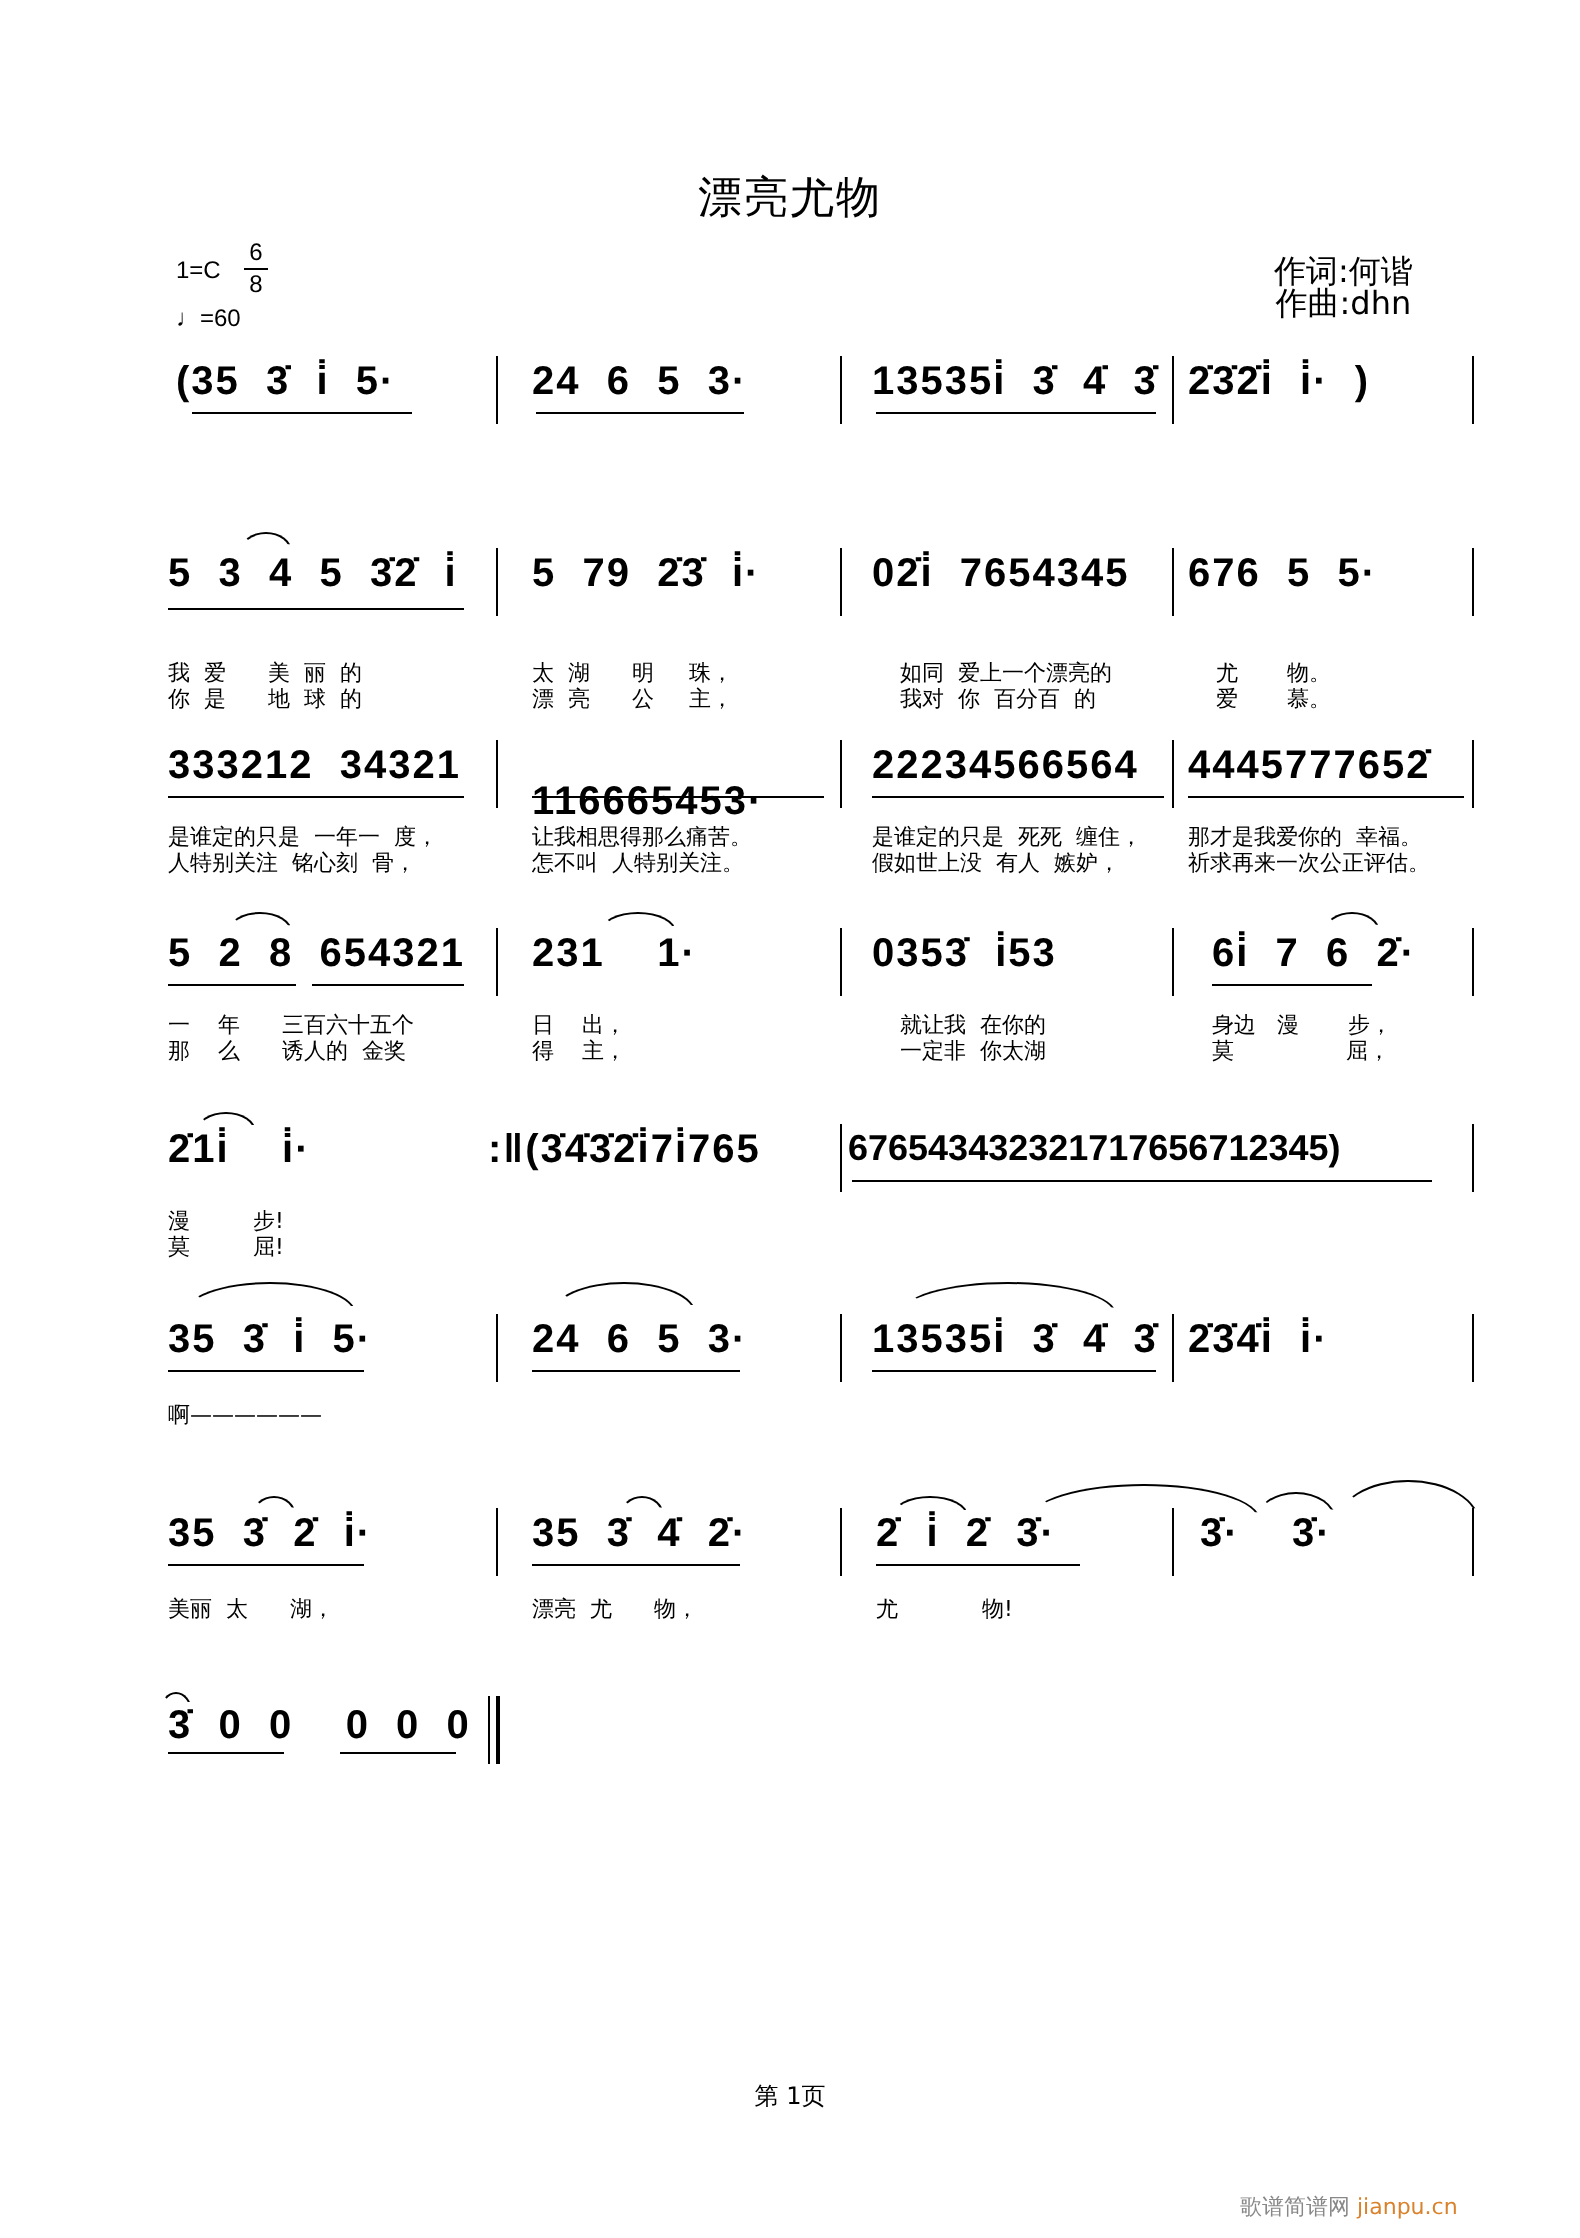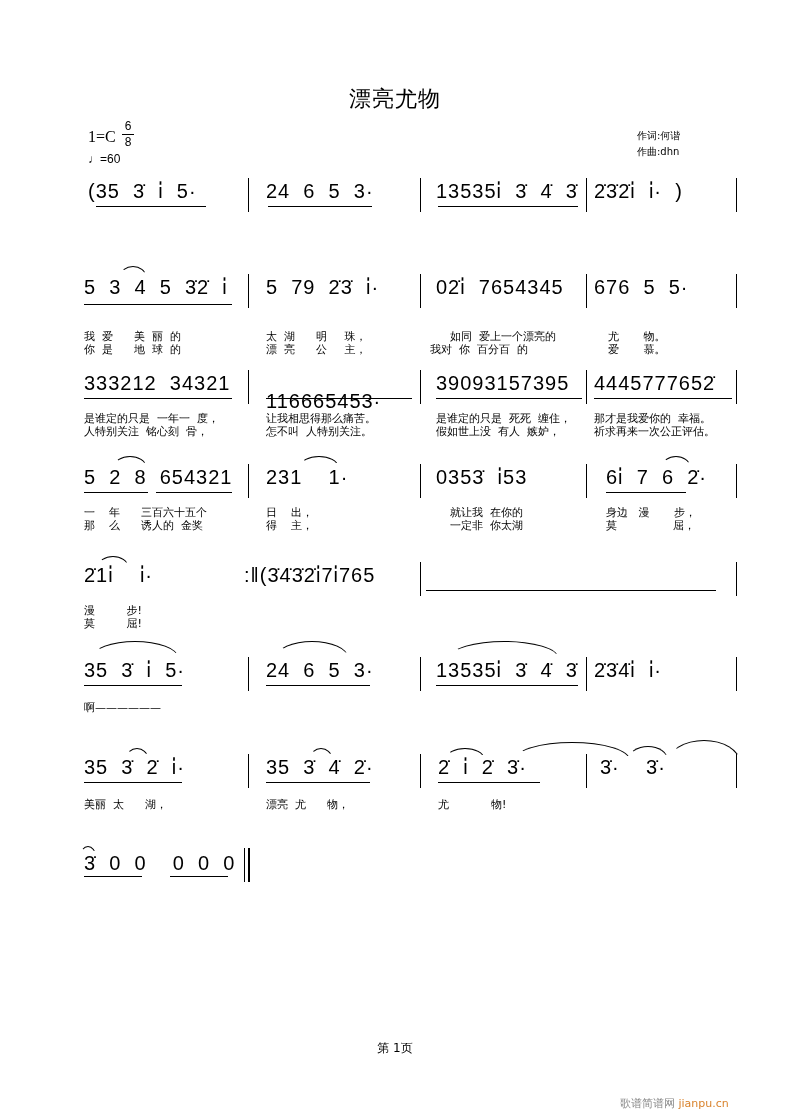--- a/index.html
+++ b/index.html
@@ -1,25 +1,25 @@
 <!DOCTYPE html>
 <html><head>
 <meta charset="utf-8">
 <style>
   html, body { margin:0; padding:0; background:#ffffff; }
   body { width:790px; height:1119px; position:relative; overflow:hidden; font-family:"DejaVu Sans", sans-serif; color:#000; }
   .abs { position:absolute; }
   .title { left:0; width:790px; top:84px; text-align:center; font-size:22px; font-family:"DejaVu Sans", sans-serif; letter-spacing:1px; }
-  .key { left:88px; top:128px; font-size:16px; font-family:Liberation Serif, serif; }
+  .key { left:88px; top:128px; font-size:12px; font-family:Liberation Sans, sans-serif; }
   .frac { left:122px; top:120px; font-size:12px; font-family:"Liberation Sans", sans-serif; text-align:center; width:12px; line-height:13px; }
   .frac .bar { border-top:1px solid #000; margin:1px 0; }
   .tempo { left:88px; top:152px; font-size:12px; font-family:"Liberation Sans", sans-serif; }
-  .credits { left:637px; top:128px; font-size:10px; line-height:16px; }
+  .credits { left:637px; top:128px; font-size:16px; line-height:16px;text-align:center; }
   .system { position:absolute; left:84px; width:655px; }
-  .notes { position:absolute; font-family:"Liberation Sans", sans-serif; font-weight:normal; font-size:20px; white-space:pre; letter-spacing:1px; }
+  .notes { position:absolute; font-family:"Liberation Sans", sans-serif; font-weight:bold; font-size:20px; white-space:pre; letter-spacing:1px; }
   .barline { position:absolute; width:1px; background:#000; height:34px; }
   .barline.double { width:3px; border-left:1px solid #000; border-right:2px solid #000; background:transparent; }
   .lyric { position:absolute; font-size:11px; line-height:13px; white-space:pre; }
   .uline { position:absolute; border-bottom:1px solid #000; height:0; }
   .slur { position:absolute; border:1px solid #000; border-color:#000 transparent transparent transparent; border-radius:50%/100% 100% 0 0; }
   .footer { left:0; width:790px; top:1040px; text-align:center; font-size:12px; }
   .wm { left:620px; top:1096px; font-size:11px; color:#888; }
   .wm span { color:#d9822b; }
 </style>
 </head>
@@ -64,30 +64,30 @@
   <div class="barline" style="left:502px;top:4px"></div>
   <span class="notes" style="left:510px;top:6px">676  5  5·</span>
   <div class="barline" style="left:652px;top:4px"></div>
   <div class="uline" style="left:0;top:34px;width:148px"></div>
   <div class="lyric" style="left:0;top:60px">我  爱      美  丽  的</div>
   <div class="lyric" style="left:182px;top:60px">太  湖      明     珠，</div>
   <div class="lyric" style="left:366px;top:60px">如同  爱上一个漂亮的</div>
   <div class="lyric" style="left:524px;top:60px">尤       物。</div>
   <div class="lyric" style="left:0;top:73px">你  是      地  球  的</div>
   <div class="lyric" style="left:182px;top:73px">漂  亮      公     主，</div>
-  <div class="lyric" style="left:346px;top:73px">我对  你  百分百  的</div>
+  <div class="lyric" style="left:366px;top:73px">我对  你  百分百  的</div>
   <div class="lyric" style="left:524px;top:73px">爱       慕。</div>
 </div>
 
 <div class="system" style="top:368px;height:72px">
   <span class="notes" style="left:0;top:4px">333212  34321</span>
   <div class="barline" style="left:164px;top:2px"></div>
   <span class="notes" style="left:182px;top:22px">116665453·</span>
   <div class="barline" style="left:336px;top:2px"></div>
-  <span class="notes" style="left:352px;top:4px">39093157395</span>
+  <span class="notes" style="left:352px;top:4px">22234566564</span>
   <div class="barline" style="left:502px;top:2px"></div>
   <span class="notes" style="left:510px;top:4px">4445777652̇</span>
   <div class="barline" style="left:652px;top:2px"></div>
   <div class="uline" style="left:0;top:30px;width:148px"></div>
   <div class="uline" style="left:182px;top:30px;width:146px"></div>
   <div class="uline" style="left:352px;top:30px;width:146px"></div>
   <div class="uline" style="left:510px;top:30px;width:138px"></div>
   <div class="lyric" style="left:0;top:44px">是谁定的只是  一年一  度，</div>
   <div class="lyric" style="left:182px;top:44px">让我相思得那么痛苦。</div>
   <div class="lyric" style="left:352px;top:44px">是谁定的只是  死死  缠住，</div>
@@ -121,20 +121,21 @@
   <div class="lyric" style="left:182px;top:57px">得    主，</div>
   <div class="lyric" style="left:366px;top:57px">一定非  你太湖</div>
   <div class="lyric" style="left:522px;top:57px">莫                屈，</div>
 </div>
 
 <div class="system" style="top:558px;height:80px">
   <div class="slur" style="left:14px;top:-2px;width:28px;height:8px"></div>
   <span class="notes" style="left:0;top:6px">2̇1i̇    i̇·</span>
   <span class="notes" style="left:160px;top:6px">:‖(3̇4̇3̇2̇i̇7i̇765</span>
   <div class="barline" style="left:336px;top:4px"></div>
+  <span class="notes" style="left:340px;top:6px;font-size:18px;letter-spacing:0">676543432321717656712345)</span>
   <div class="barline" style="left:652px;top:4px"></div>
   <div class="uline" style="left:342px;top:32px;width:290px"></div>
   <div class="lyric" style="left:0;top:46px">漫         步!</div>
   <div class="lyric" style="left:0;top:59px">莫         屈!</div>
 </div>
 
 <div class="system" style="top:655px;height:60px">
   <div class="slur" style="left:8px;top:-14px;width:84px;height:14px"></div>
   <div class="slur" style="left:192px;top:-14px;width:70px;height:14px"></div>
   <div class="slur" style="left:366px;top:-14px;width:106px;height:14px"></div>

